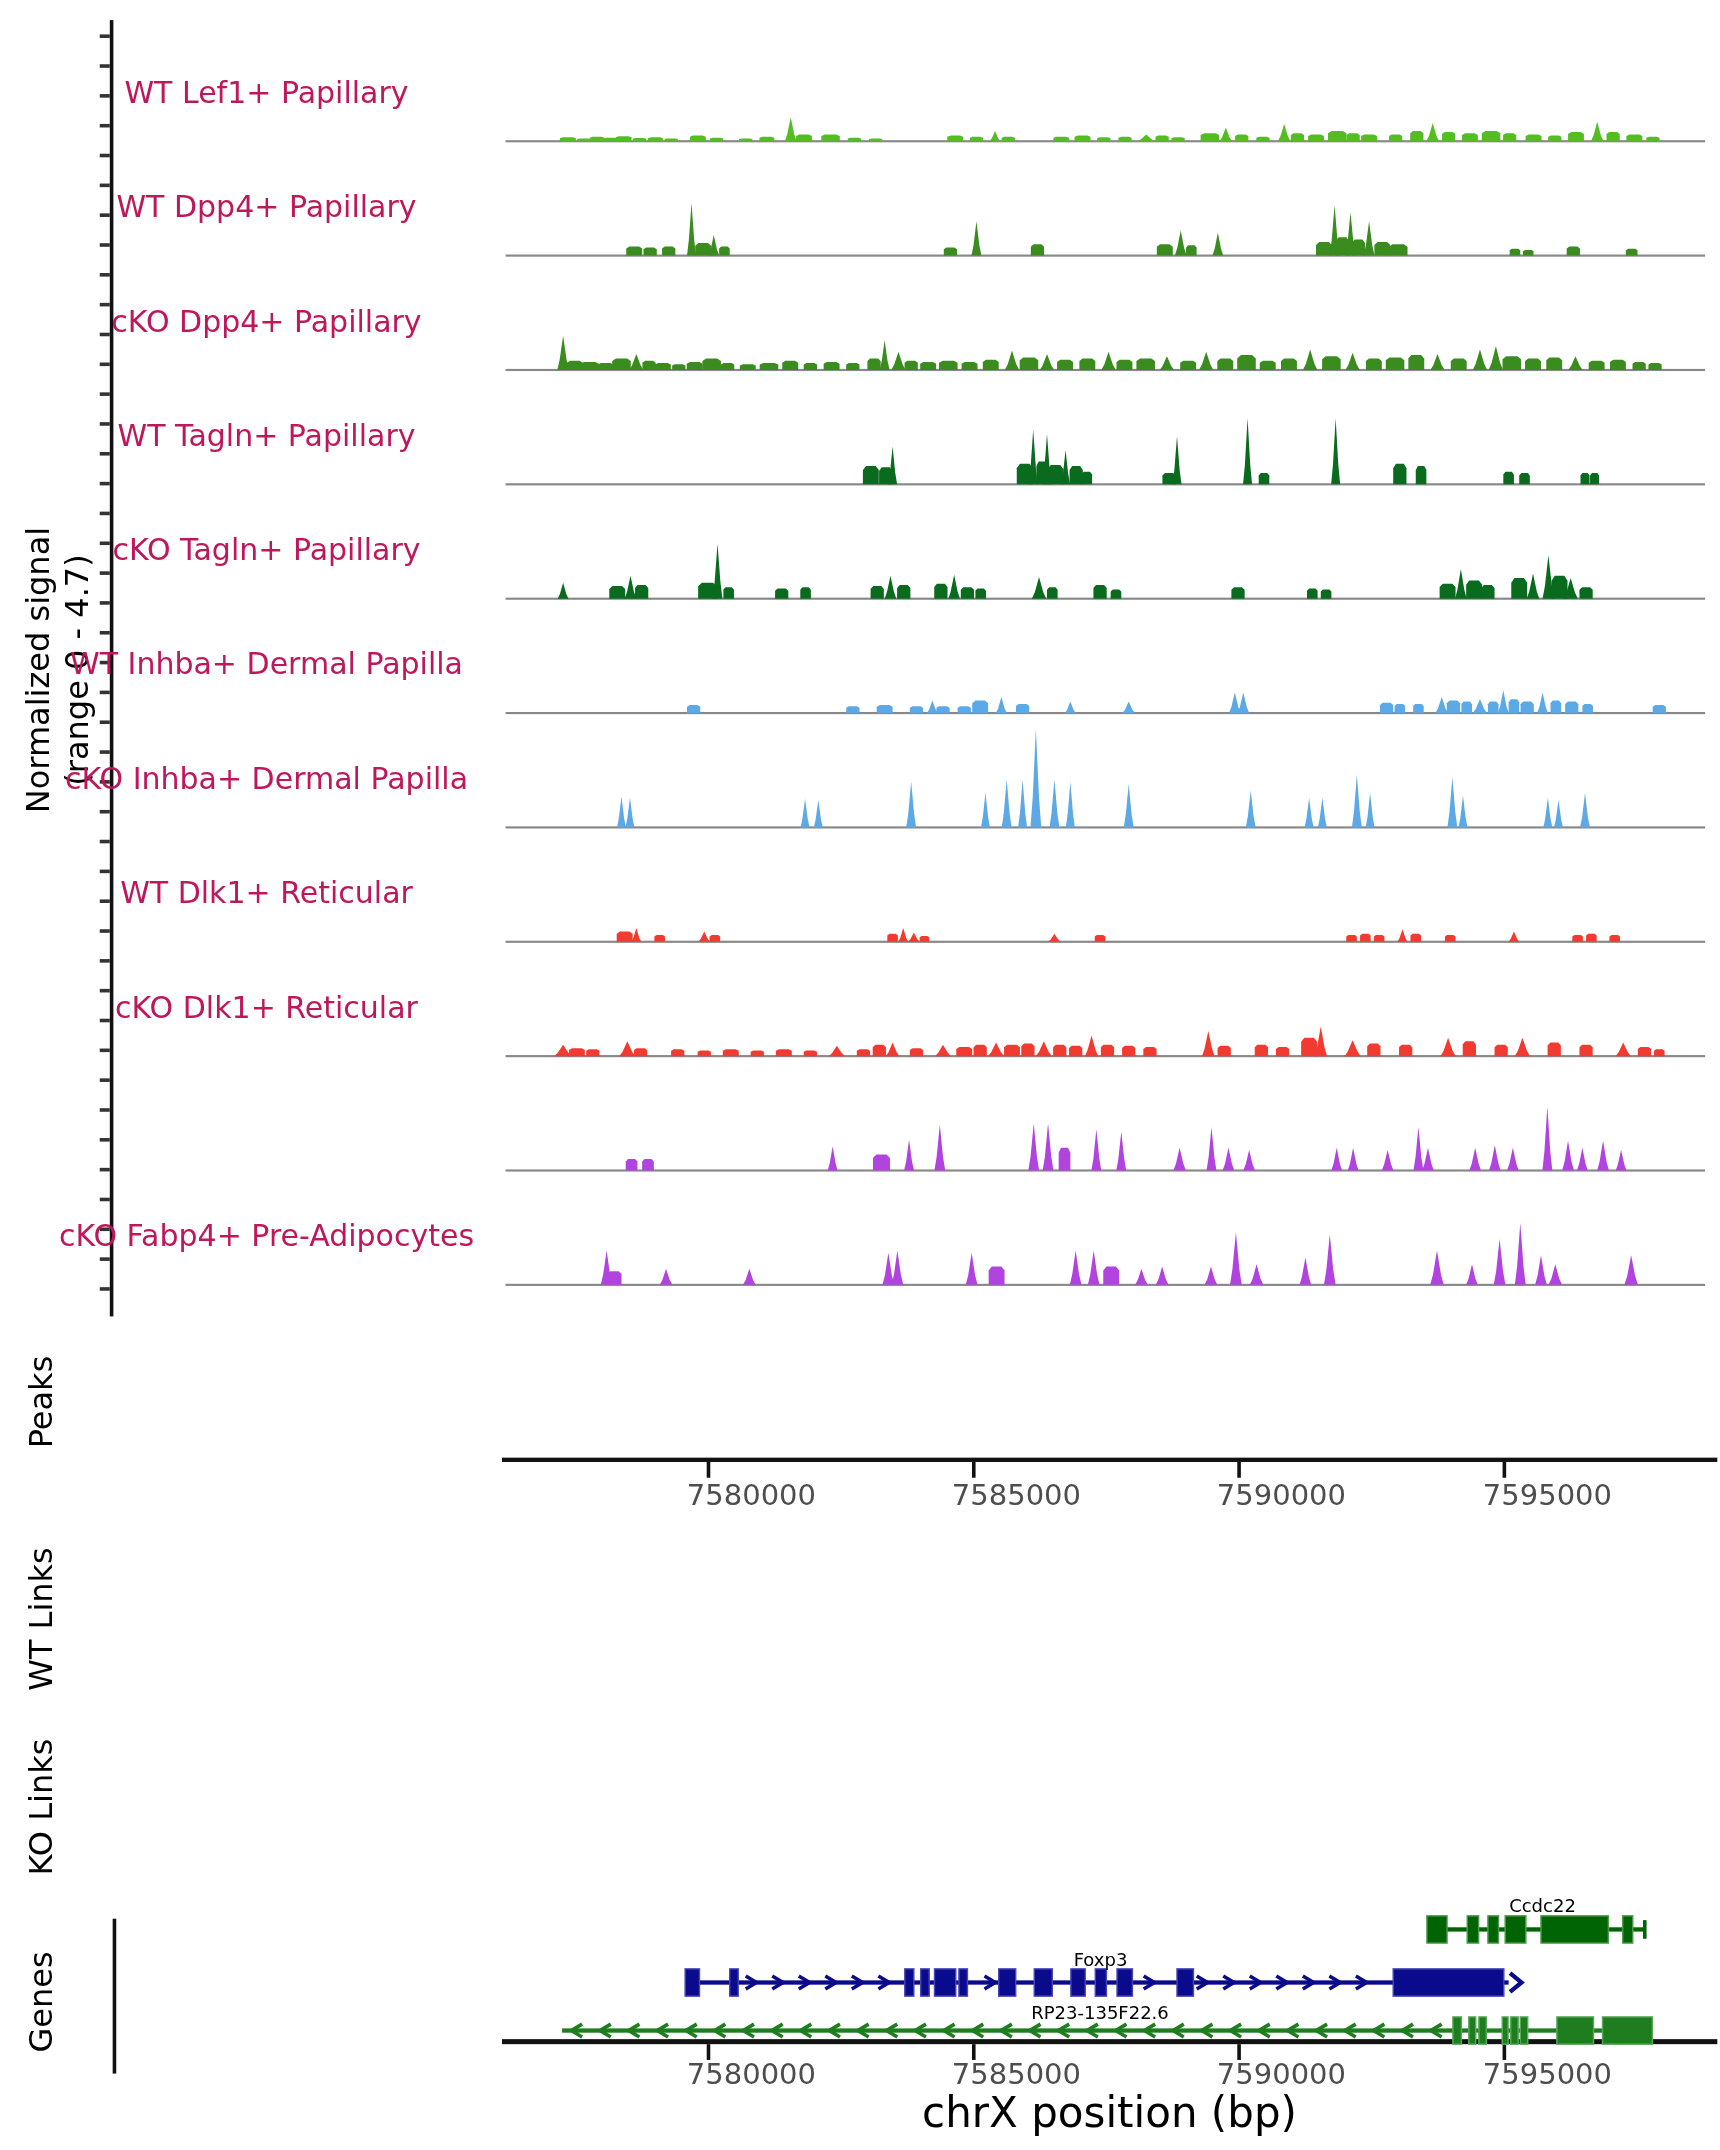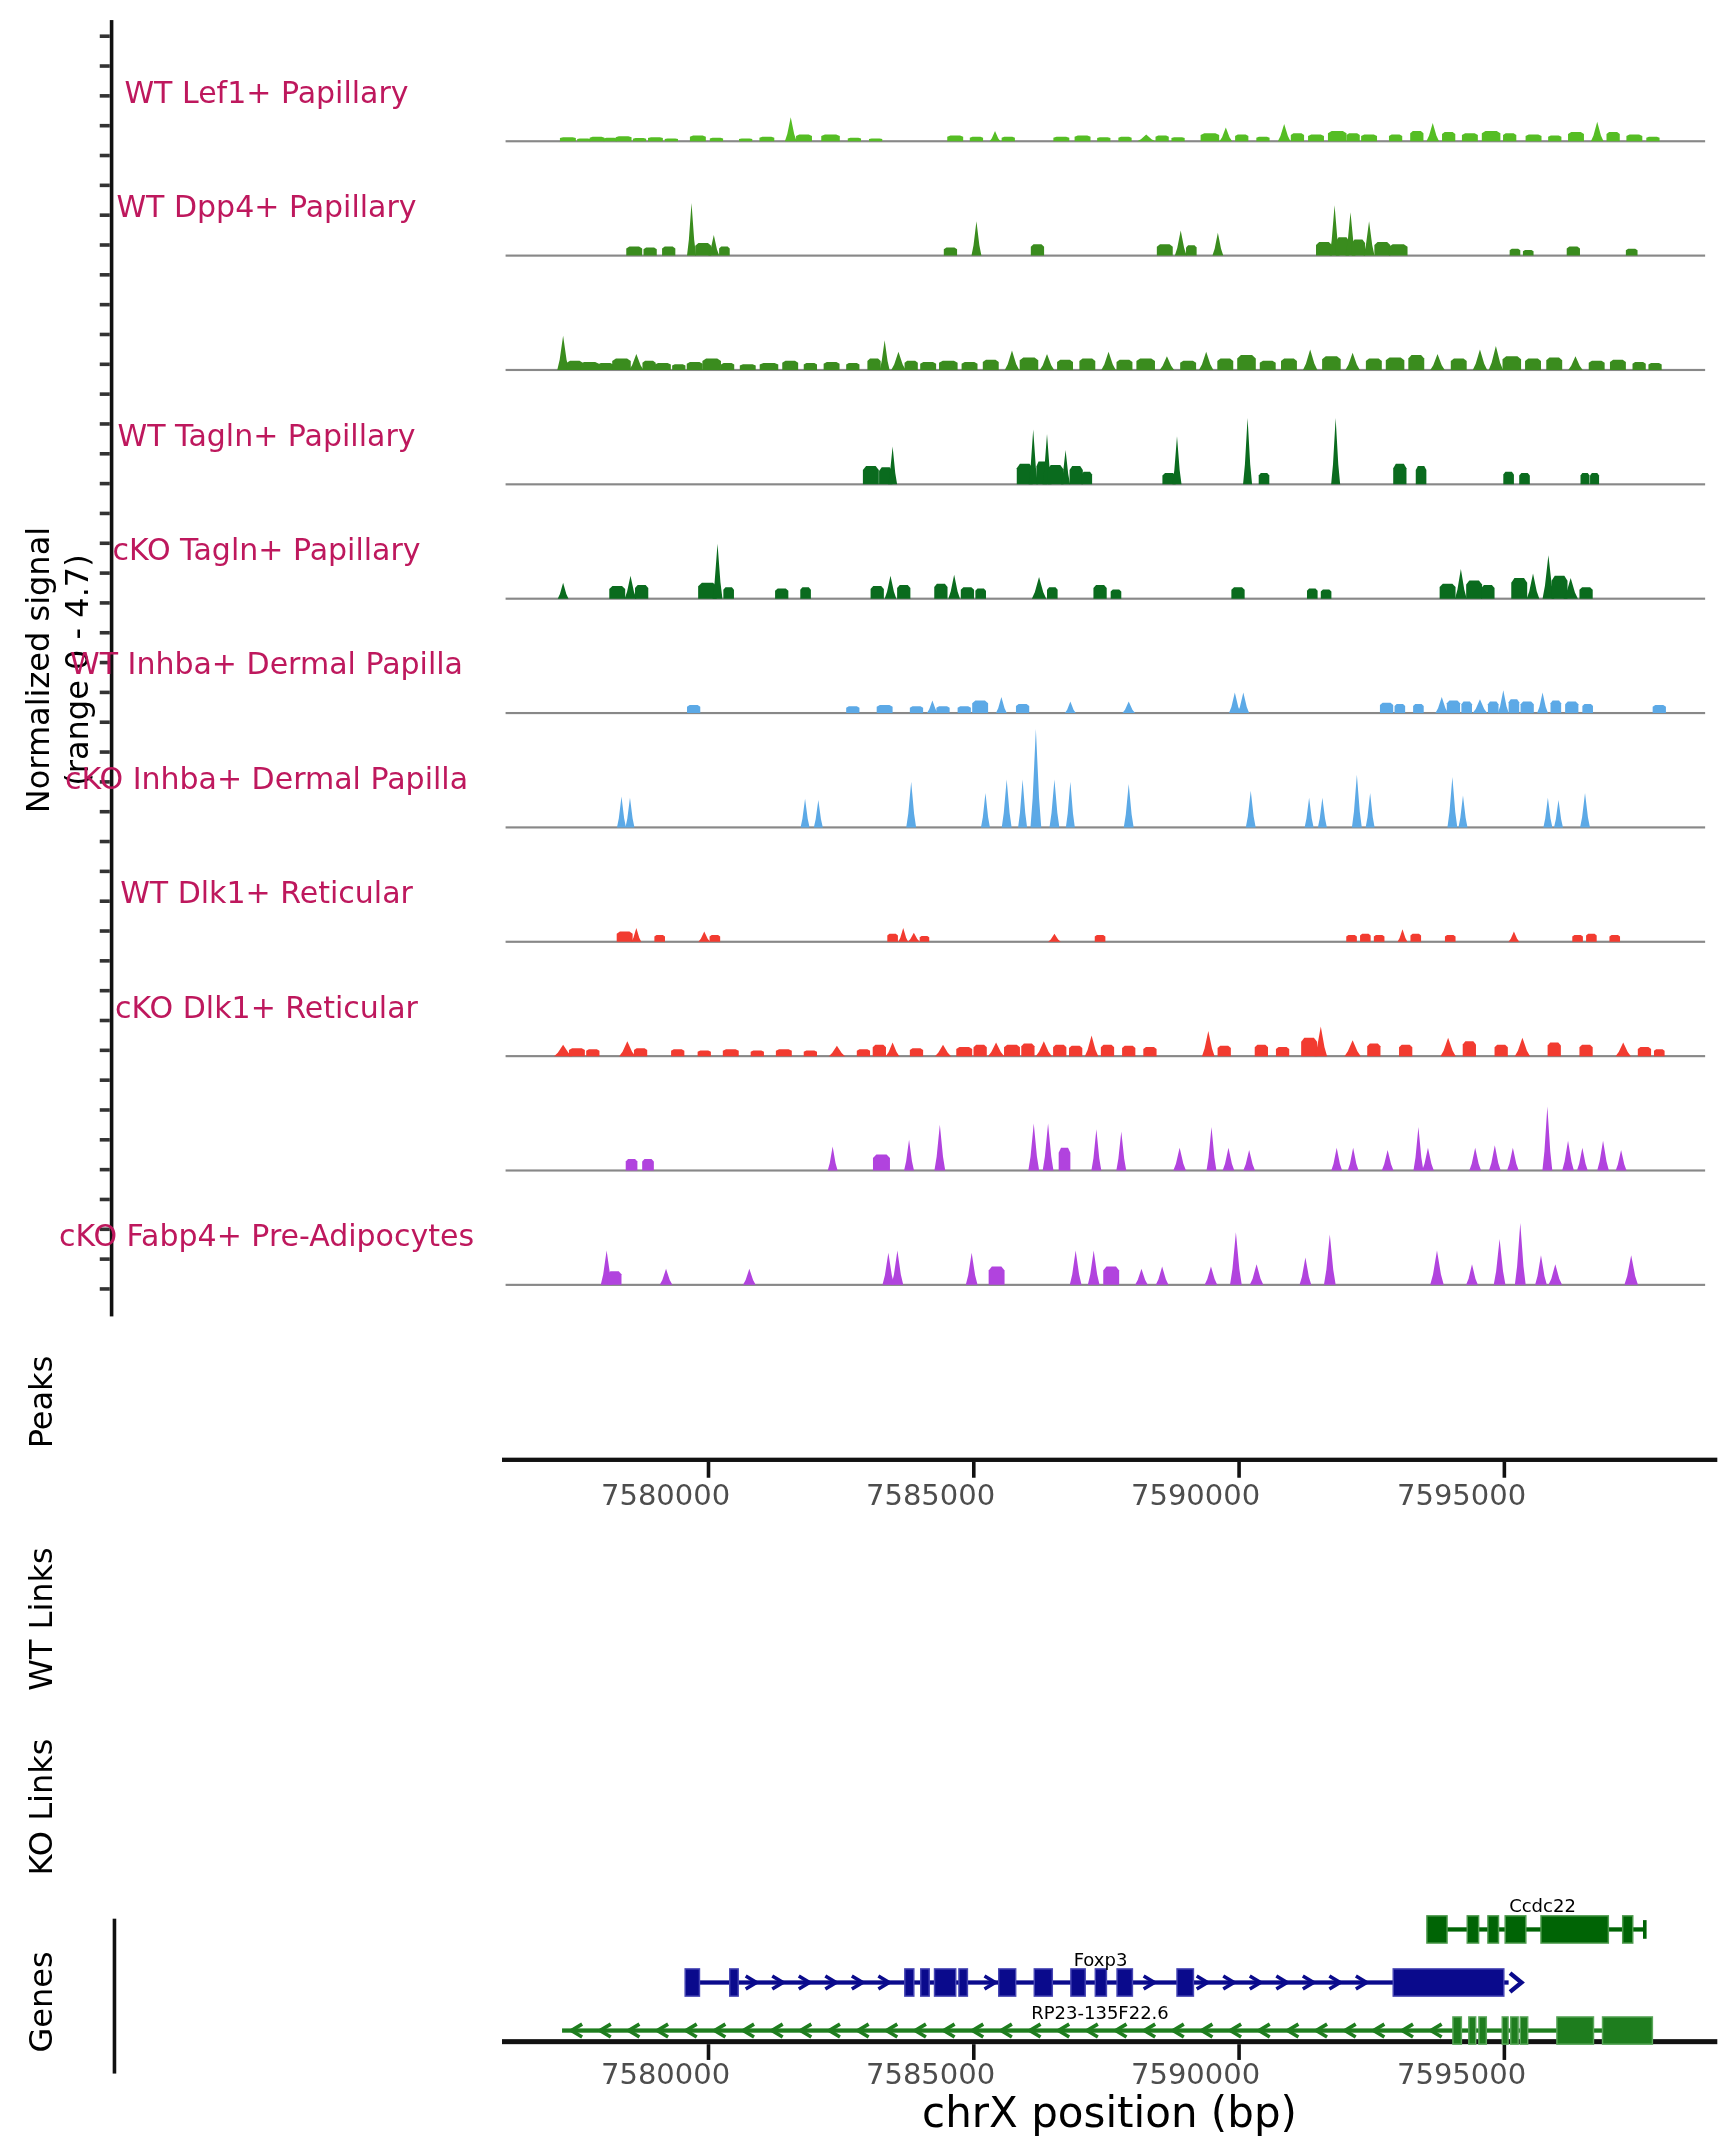--- a/index.html
+++ b/index.html
@@ -1,21 +1,21 @@
 <!DOCTYPE html>
 <html style="font-size:11.5px"><head>
 <meta charset="utf-8">
 <style>
   html,body{margin:0;padding:0;background:#ffffff;}
   .root{position:relative;width:1721px;height:2151px;background:#ffffff;overflow:hidden;
         font-family:"DejaVu Sans","Liberation Sans",sans-serif;}
   .root svg{position:absolute;left:0;top:0;z-index:1;}
   .lbl{position:absolute;z-index:2;color:#be185d;white-space:nowrap;}
   .track-lbl{left:30px;width:473px;text-align:center;font-size:30px;line-height:37px;}
-  .tick-lbl{width:215px;text-align:left;font-size:29px;color:#4d4d4d;}
+  .tick-lbl{width:215px;text-align:right;font-size:29px;color:#4d4d4d;}
   .gene-lbl{text-align:center;font-size:18px;color:#000;}
   .axis-title{left:787px;width:645px;text-align:center;font-size:42px;color:#000;}
   .rot{display:flex;flex-direction:column;justify-content:center;align-items:center;
        transform:rotate(-90deg);text-align:center;}
   .ylab{left:-258px;top:627px;width:631px;height:86px;font-size:32px;line-height:39px;color:#000;}
   .sec{left:-67px;width:215px;height:36px;font-size:32px;color:#000;}
 </style>
 </head>
 <body>
 
@@ -566,20 +566,21 @@
       </g>
     </svg>
 
   <div class="lbl rot ylab">
     <div>Normalized signal</div>
     <div>(range 0 - 4.7)</div>
   </div>
 
   <div class="lbl track-lbl" style="top:74px">WT Lef1+ Papillary</div>
   <div class="lbl track-lbl" style="top:188px">WT Dpp4+ Papillary</div>
+  <div class="lbl track-lbl" style="top:303px">cKO Dpp4+ Papillary</div>
   <div class="lbl track-lbl" style="top:417px">WT Tagln+ Papillary</div>
   <div class="lbl track-lbl" style="top:531px">cKO Tagln+ Papillary</div>
   <div class="lbl track-lbl" style="top:645px">WT Inhba+ Dermal Papilla</div>
   <div class="lbl track-lbl" style="top:760px">cKO Inhba+ Dermal Papilla</div>
   <div class="lbl track-lbl" style="top:874px">WT Dlk1+ Reticular</div>
   <div class="lbl track-lbl" style="top:989px">cKO Dlk1+ Reticular</div>
   <div class="lbl track-lbl" style="top:1217px">cKO Fabp4+ Pre-Adipocytes</div>
 
   <div class="lbl rot sec" style="top:1384px">Peaks</div>
   <div class="lbl rot sec" style="top:1601px">WT Links</div>

